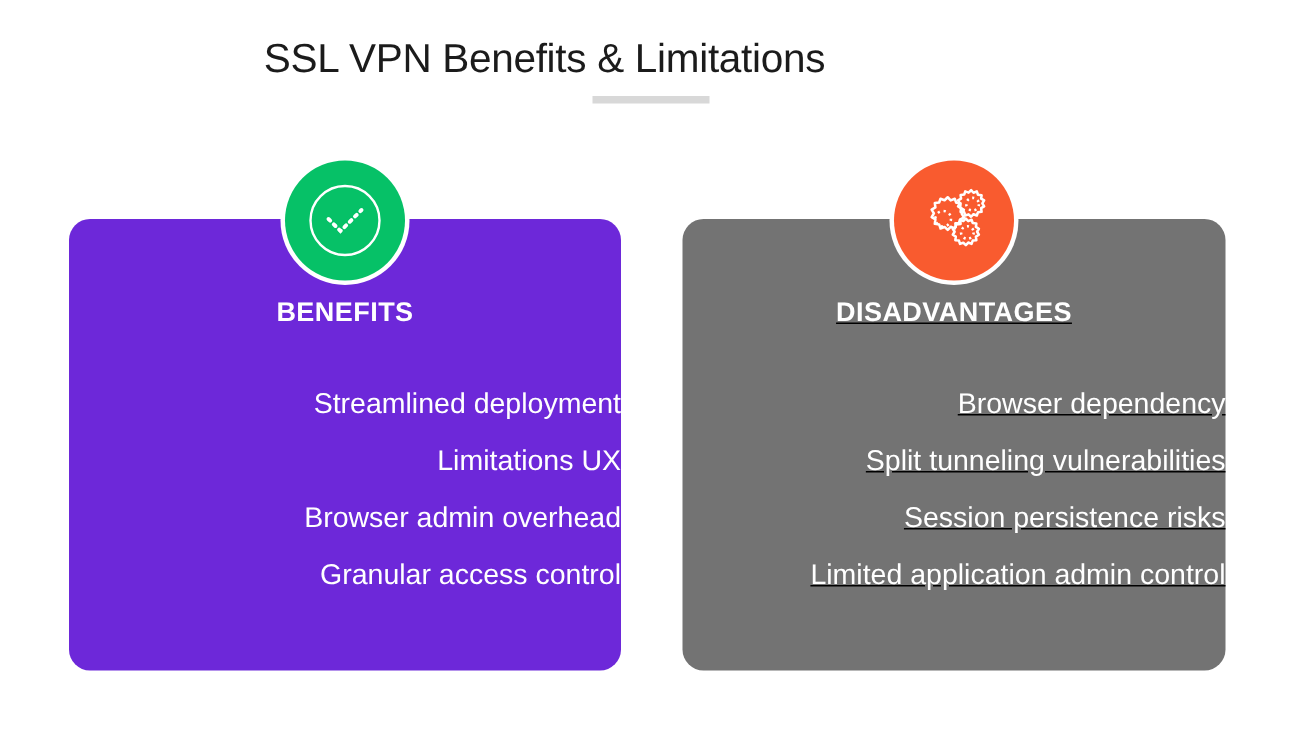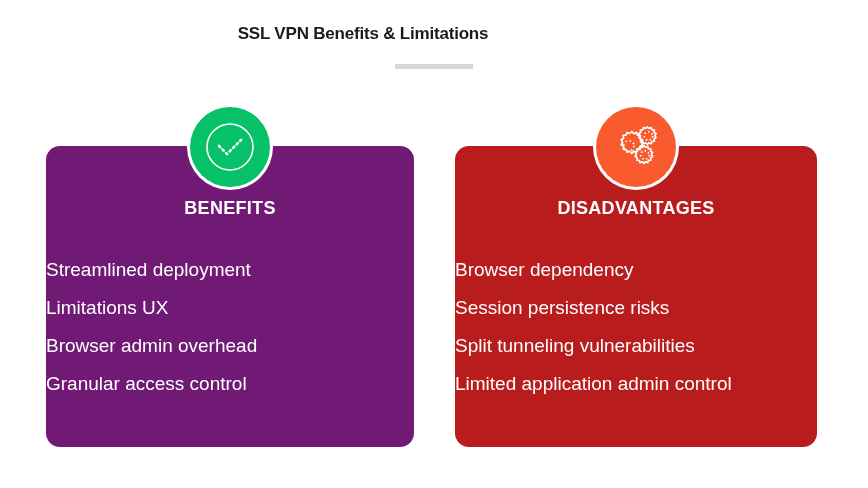--- a/index.html
+++ b/index.html
@@ -16,22 +16,22 @@
     position: relative;
   }
 
   
   .page-title {
     position: absolute;
     top: 24px;
     left: 0;
     width: 726px;
     text-align: center;
-    font-size: 17px;
-    font-weight: bold;
+    font-size: 27px;
+    font-weight: normal;
     color: #1b1b1b;
     letter-spacing: -0.2px;
   }
 
   .title-divider {
     position: absolute;
     top: 64px;
     left: 395px;
     width: 78px;
     height: 5px;
@@ -79,38 +79,38 @@
   .card {
     position: absolute;
     top: 42px;
     left: 0;
     width: 100%;
     height: 301px;
     border-radius: 14px;
     padding-top: 52px;
     z-index: 1;
   }
-  .card-green  { background: #701a75; }
-  .card-orange { background: #b91c1c; }
+  .card-green  { background: #6d28d9; }
+  .card-orange { background: #737373; text-decoration: underline; }
 
   .card-heading {
     text-align: center;
     color: #ffffff;
     font-size: 18px;
     font-weight: bold;
     letter-spacing: 0.3px;
   }
 
   .card-list {
     list-style: none;
     margin-top: 32px;
   }
 
   .card-list li {
-    text-align: left;
+    text-align: right;
     color: #ffffff;
     font-size: 19px;
     font-weight: normal;
     line-height: 38px;
   }
 </style>
 </head>
 <body>
 
 <div class="page-title">SSL VPN Benefits &amp; Limitations</div>
@@ -138,22 +138,22 @@
   </div>
 
 </div>
 
 <div class="column column-drawbacks">
 
   <div class="card card-orange">
     <div class="card-heading">DISADVANTAGES</div>
     <ul class="card-list">
       <li>Browser dependency</li>
+      <li>Split tunneling vulnerabilities</li>
       <li>Session persistence risks</li>
-      <li>Split tunneling vulnerabilities</li>
       <li>Limited application admin control</li>
     </ul>
   </div>
 
   <div class="badge badge-orange">
     <div class="badge-inner">
       <svg class="badge-glyph" viewBox="0 0 52 52">
         <g fill="none" stroke="#ffffff" stroke-width="1.7" stroke-linejoin="round">
 
           <path d="M17 11.5 l2.7 1.0 2.1 -2.0 2.0 2.1 2.7 -1.1 1.0 2.7 2.9 0.3 -0.3 2.9 2.5 1.5 -1.5 2.5 1.5 2.5 -2.5 1.5 0.3 2.9 -2.9 0.3 -1.0 2.7 -2.7 -1.1 -2.0 2.1 -2.1 -2.0 -2.7 1.0 -0.9 -2.7 -2.9 -0.4 0.4 -2.9 -2.5 -1.5 1.5 -2.5 -1.5 -2.5 2.5 -1.5 -0.4 -2.9 2.9 -0.4 z"></path>

